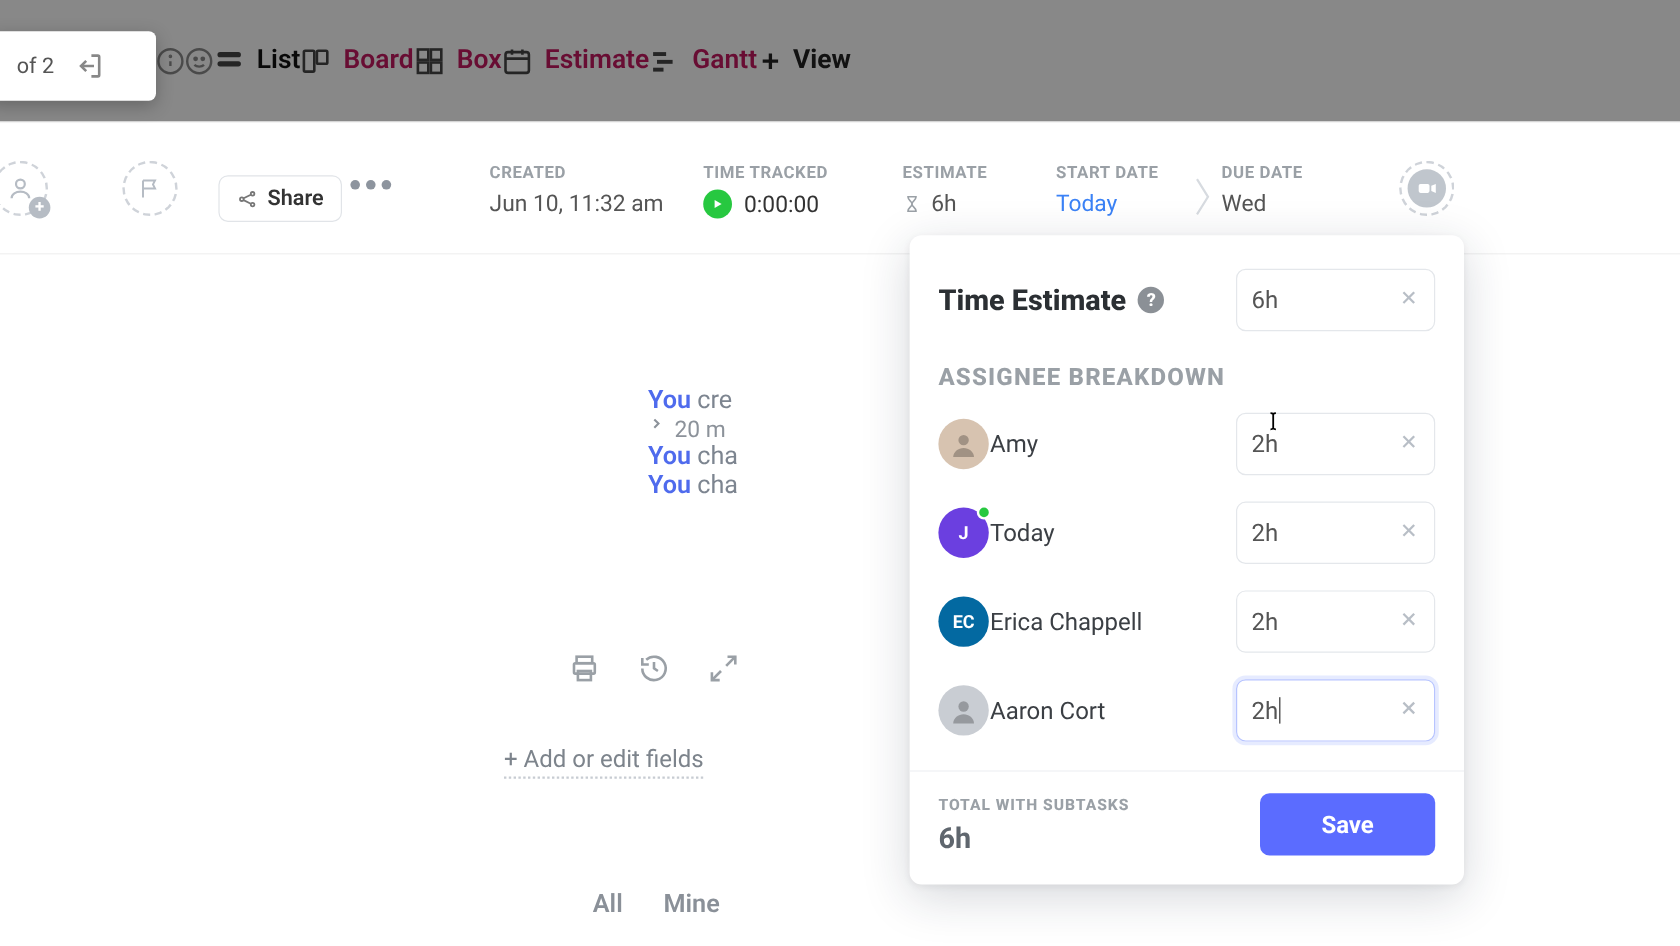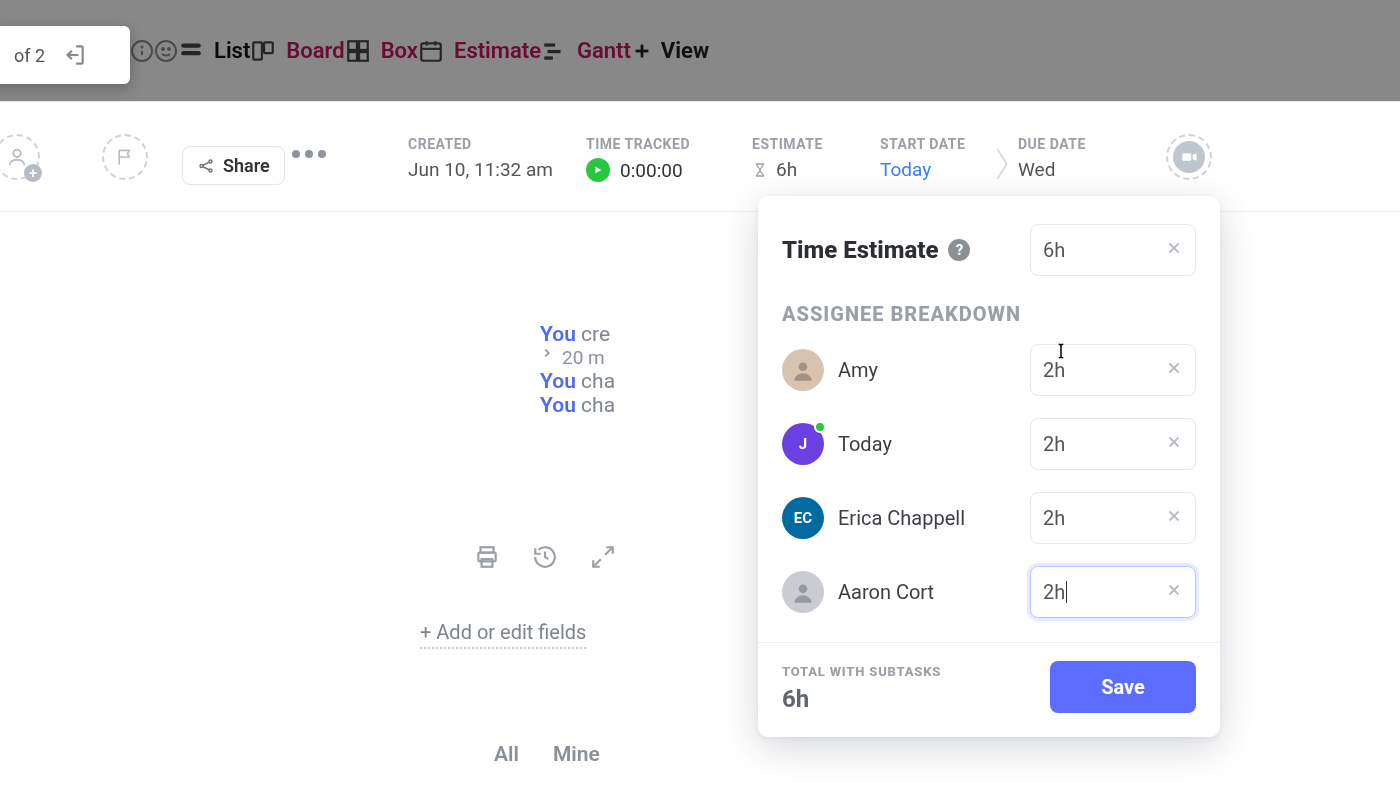--- a/index.html
+++ b/index.html
@@ -136,21 +136,21 @@
     display:flex; align-items:center;
     padding:0 12px;
     font-size:20px; color:#555;
   }
   .est-input .x{ margin-left:auto; color:#b8bec6; cursor:pointer;}
   .est-input .x svg{width:18px;height:18px;}
   .est-input.focused{ border-color:#b7c4ff; box-shadow:0 0 0 3px rgba(90,120,255,0.15);}
   .est-main{ width:166px; }
 
   .section-label{ font-size:20px; font-weight:800; letter-spacing:1px; color:#9aa0a6; margin-bottom:18px;}
-  .assignee-row{ display:flex; align-items:center; gap:14px; margin-bottom:22px;}
+  .assignee-row{ display:flex; align-items:center; gap:1px; margin-bottom:22px;}
   .assignee-row:last-of-type{margin-bottom:0;justify-content:space-between;}
   .avatar{ width:42px;height:42px;border-radius:50%; display:flex;align-items:center;justify-content:center; font-size:15px; font-weight:700; color:#fff; position:relative; flex:0 0 42px;}
   .avatar.img{ background:#d0bca8;}
   .avatar .presence{position:absolute; top:-2px; right:-2px; width:12px;height:12px;border-radius:50%;background:#27c840;border:2px solid #fff;}
   .assignee-name{ font-size:20px; color:#3b3f44; flex:1;}
   .row-input{ width:166px; }
 
   .cursor-i{ position:absolute; left:1052px; top:338px; z-index:40; pointer-events:none;}
   .cursor-i svg{width:18px;height:26px; color:#000;}
 

